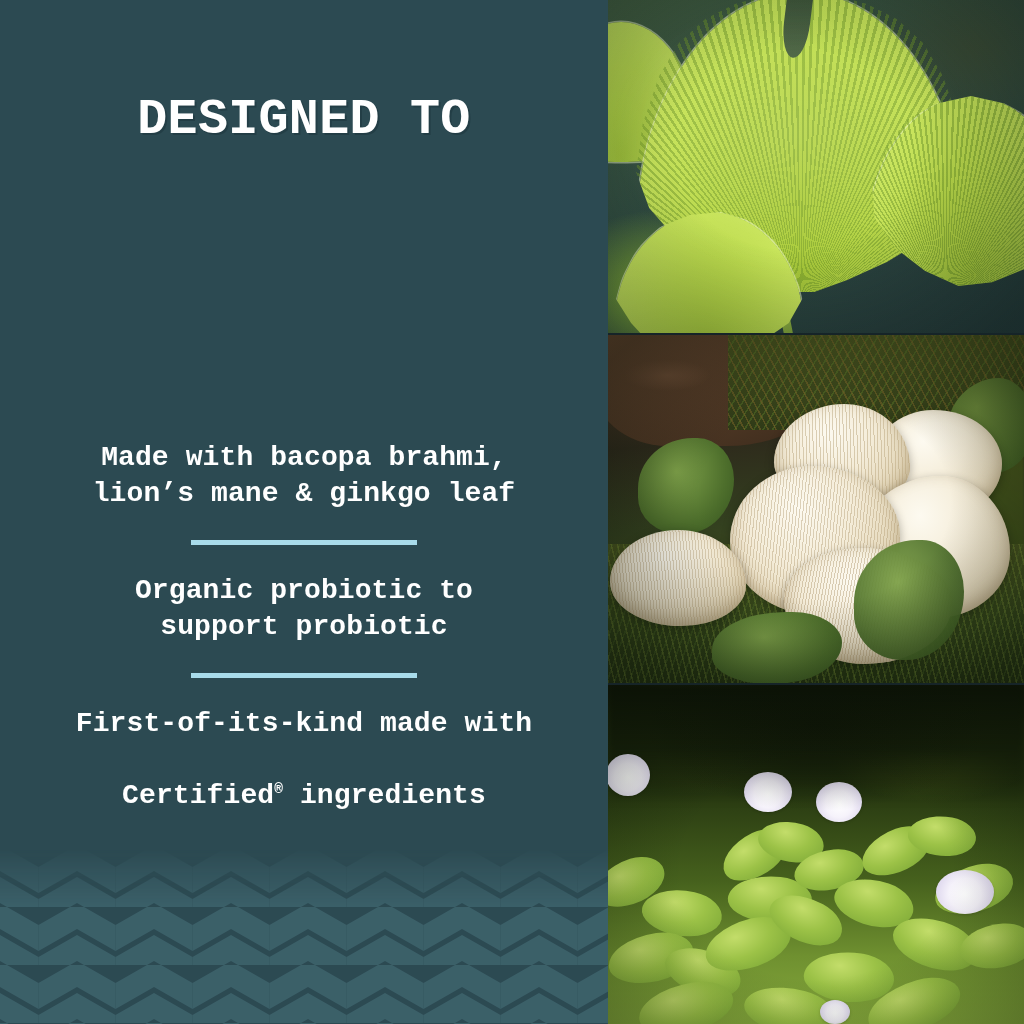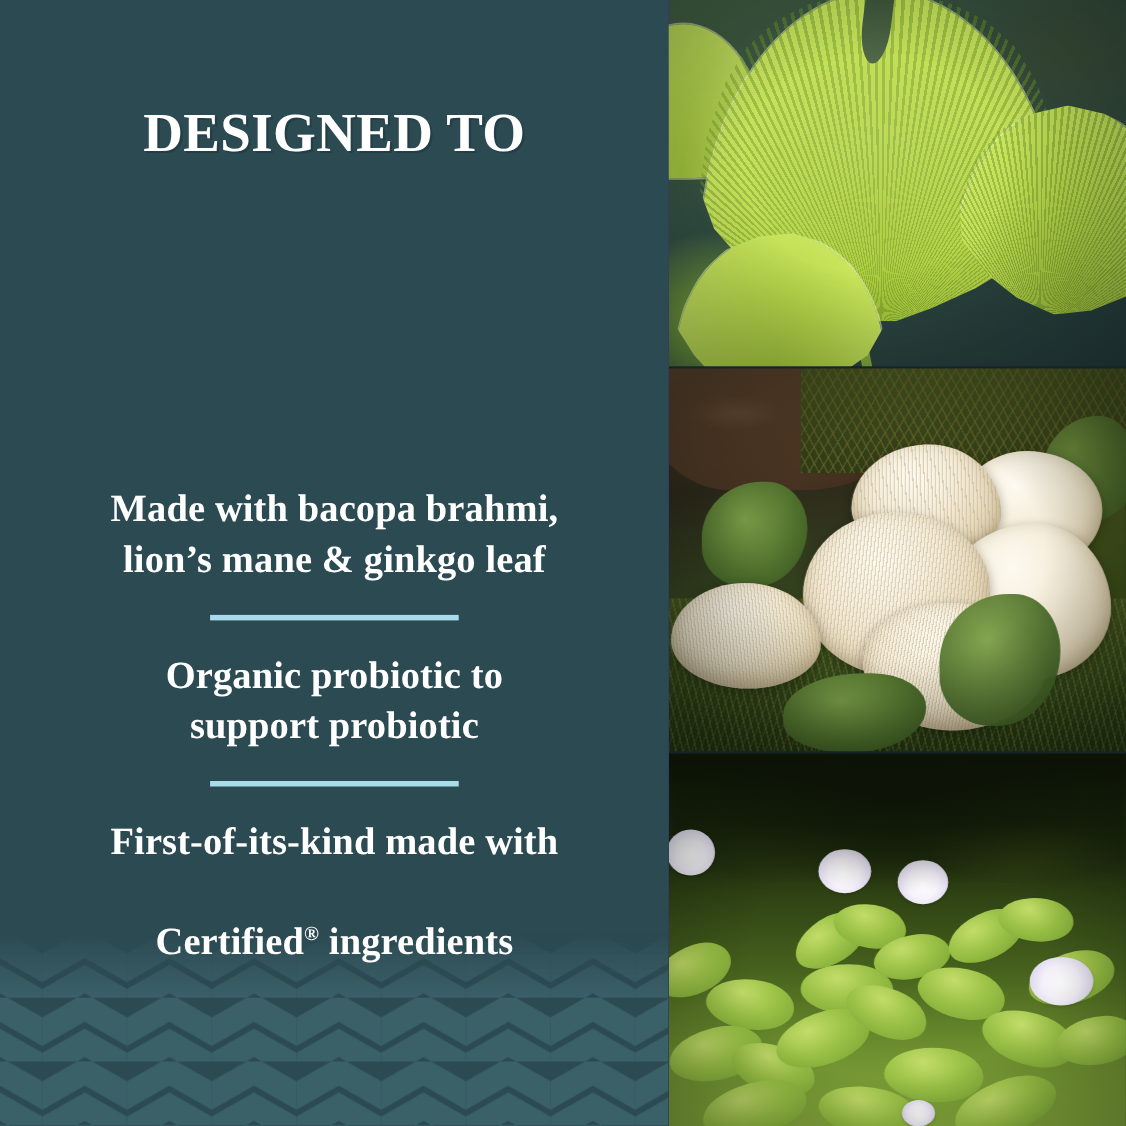--- a/index.html
+++ b/index.html
@@ -7,22 +7,22 @@
     margin: 0;
     padding: 0;
     background: #ffffff;
   }
 
   #canvas {
     position: relative;
     width: 1024px;
     height: 1024px;
     overflow: hidden;
-    font-family: Liberation Serif, serif;
-    background: #6d28d9;
+    font-family: Liberation Mono, monospace;
+    background: #7dd3fc;
     -webkit-font-smoothing: antialiased;
   }
 
   
   #left-panel {
     position: absolute;
     left: 0;
     top: 0;
     width: 608px;
     height: 1024px;
@@ -95,21 +95,21 @@
   #bullets {
     position: absolute;
     left: 0;
     top: 440px;
     width: 608px;
     text-align: center;
   }
 
   .bullet {
     color: #ffffff;
-    font-size: 35px;
+    font-size: 28px;
     font-weight: 700;
     line-height: 1.30;
     letter-spacing: 0.1px;
     padding: 0 60px;
     box-sizing: border-box;
   }
 
   .bullet sup {
     font-size: 0.52em;
     vertical-align: super;

